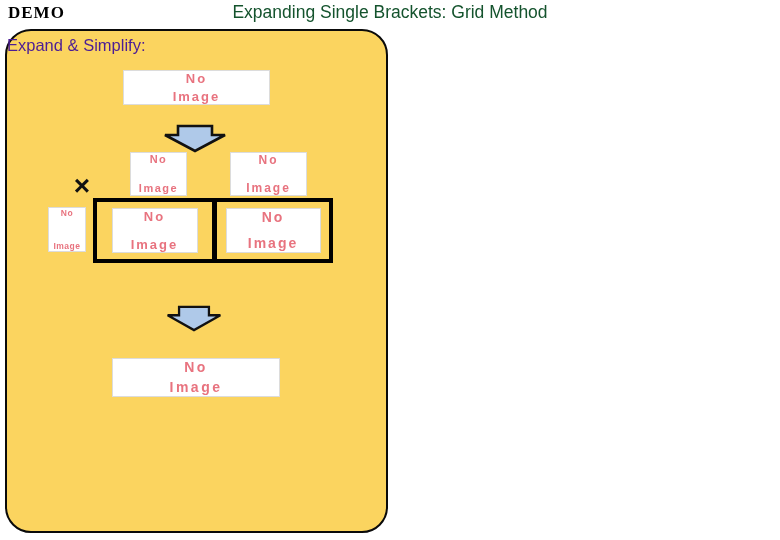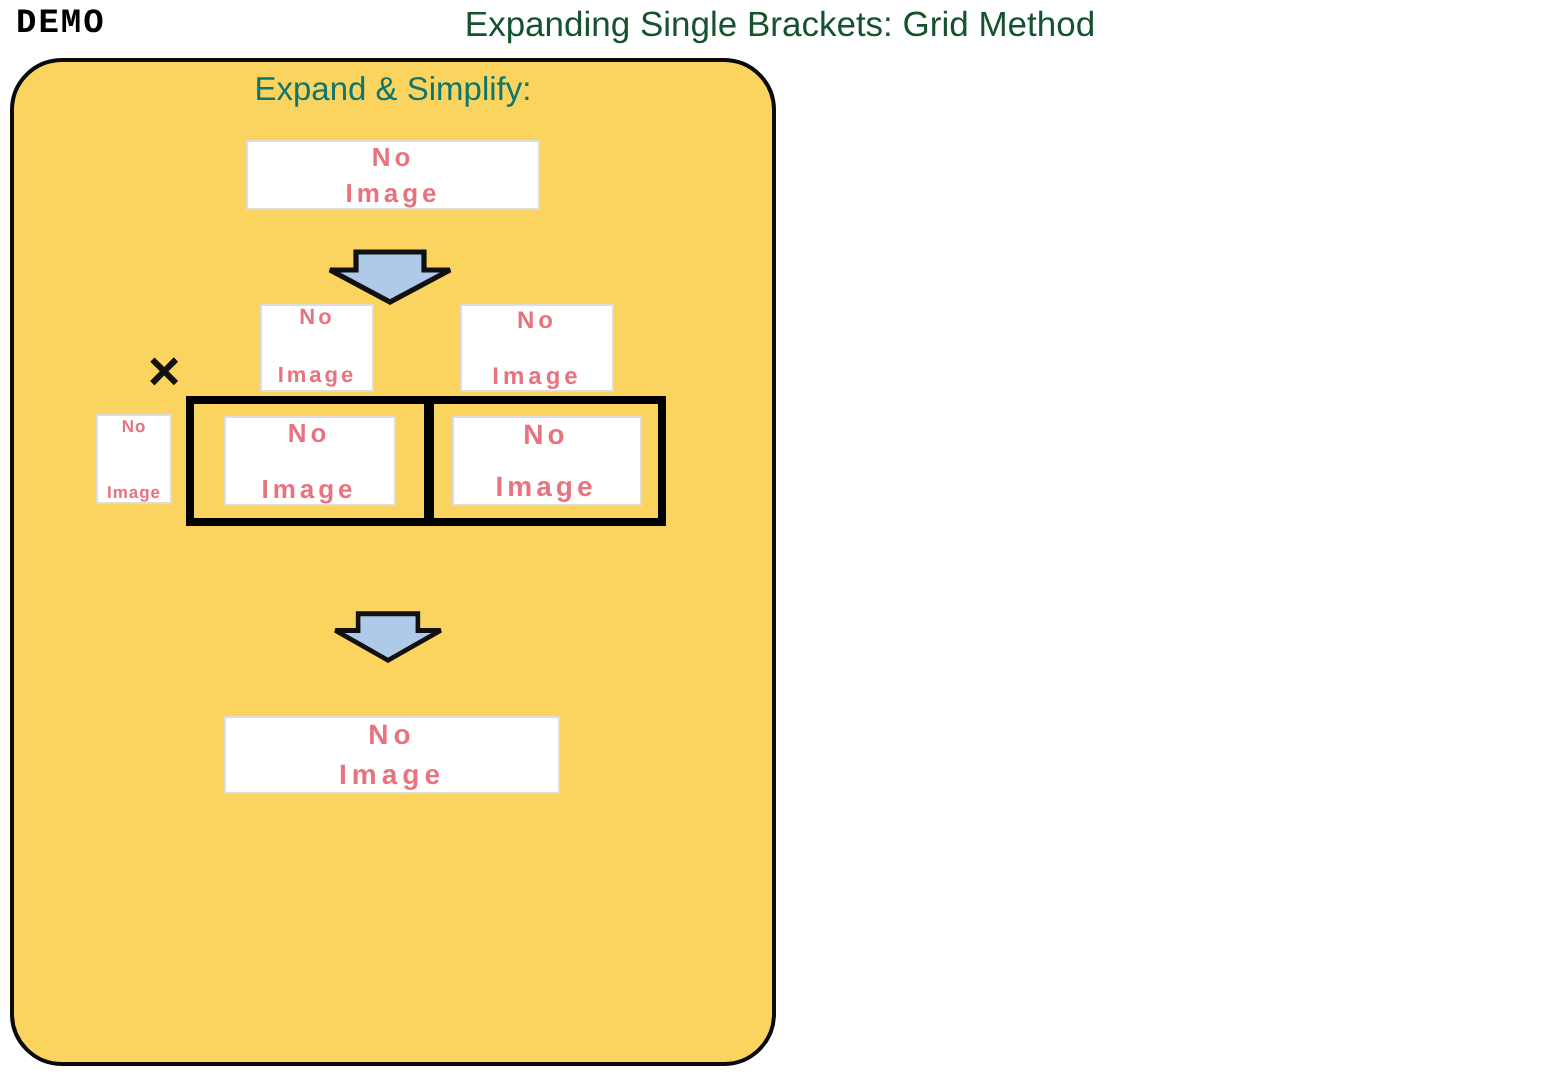--- a/index.html
+++ b/index.html
@@ -2,37 +2,37 @@
 <html style="--panel-fill: #FBD45F; --panel-border: #0A0A0A; --arrow-fill: #AFC9E9; --arrow-outline: #111111; --placeholder-text: #E8737F; --placeholder-bg: #FFFFFF; --placeholder-border: #DCDCDC; --grid-border: #000000;"><head>
 <meta charset="utf-8">
 <style>
   html,body{margin:0;padding:0;background:#ffffff;}
   #canvas{
     position:relative;width:780px;height:540px;background:#ffffff;overflow:hidden;
     font-family:"Liberation Sans",sans-serif;
   }
   .demo-label{
     position:absolute;left:8px;top:3px;
-    font-family:Liberation Mono, monospace;font-weight:900;font-size:17px;
+    font-family:Liberation Serif, serif;font-weight:900;font-size:17px;
     letter-spacing:1px;color:#000;text-align:right;
   }
   .slide-title{
     position:absolute;left:0;top:2px;width:780px;text-align:center;
     font-size:17.5px;color:#14532d;font-weight:400;
   }
   .panel{
     position:absolute;left:5px;top:29px;width:383px;height:504px;
     box-sizing:border-box;
     background:var(--panel-fill,#FBD45F);
     border:2px solid var(--panel-border,#0a0a0a);
     border-radius:26px;
   }
   .panel-heading{
-    position:absolute;left:0;top:5px;width:100%;text-align:center;
-    font-size:16.5px;color:#0f766e;font-weight:400;
+    position:absolute;left:0;top:5px;width:100%;text-align:left;
+    font-size:16.5px;color:#4c1d95;font-weight:400;
   }
   .ph{
     position:absolute;box-sizing:border-box;
     background:var(--placeholder-bg,#ffffff);
     border:1px solid var(--placeholder-border,#dcdcdc);
     display:flex;flex-direction:column;align-items:center;justify-content:space-between;
     color:var(--placeholder-text,#E8737F);
     font-weight:700;line-height:1.18;text-align:center;
   }
   .ph span{display:block;}

